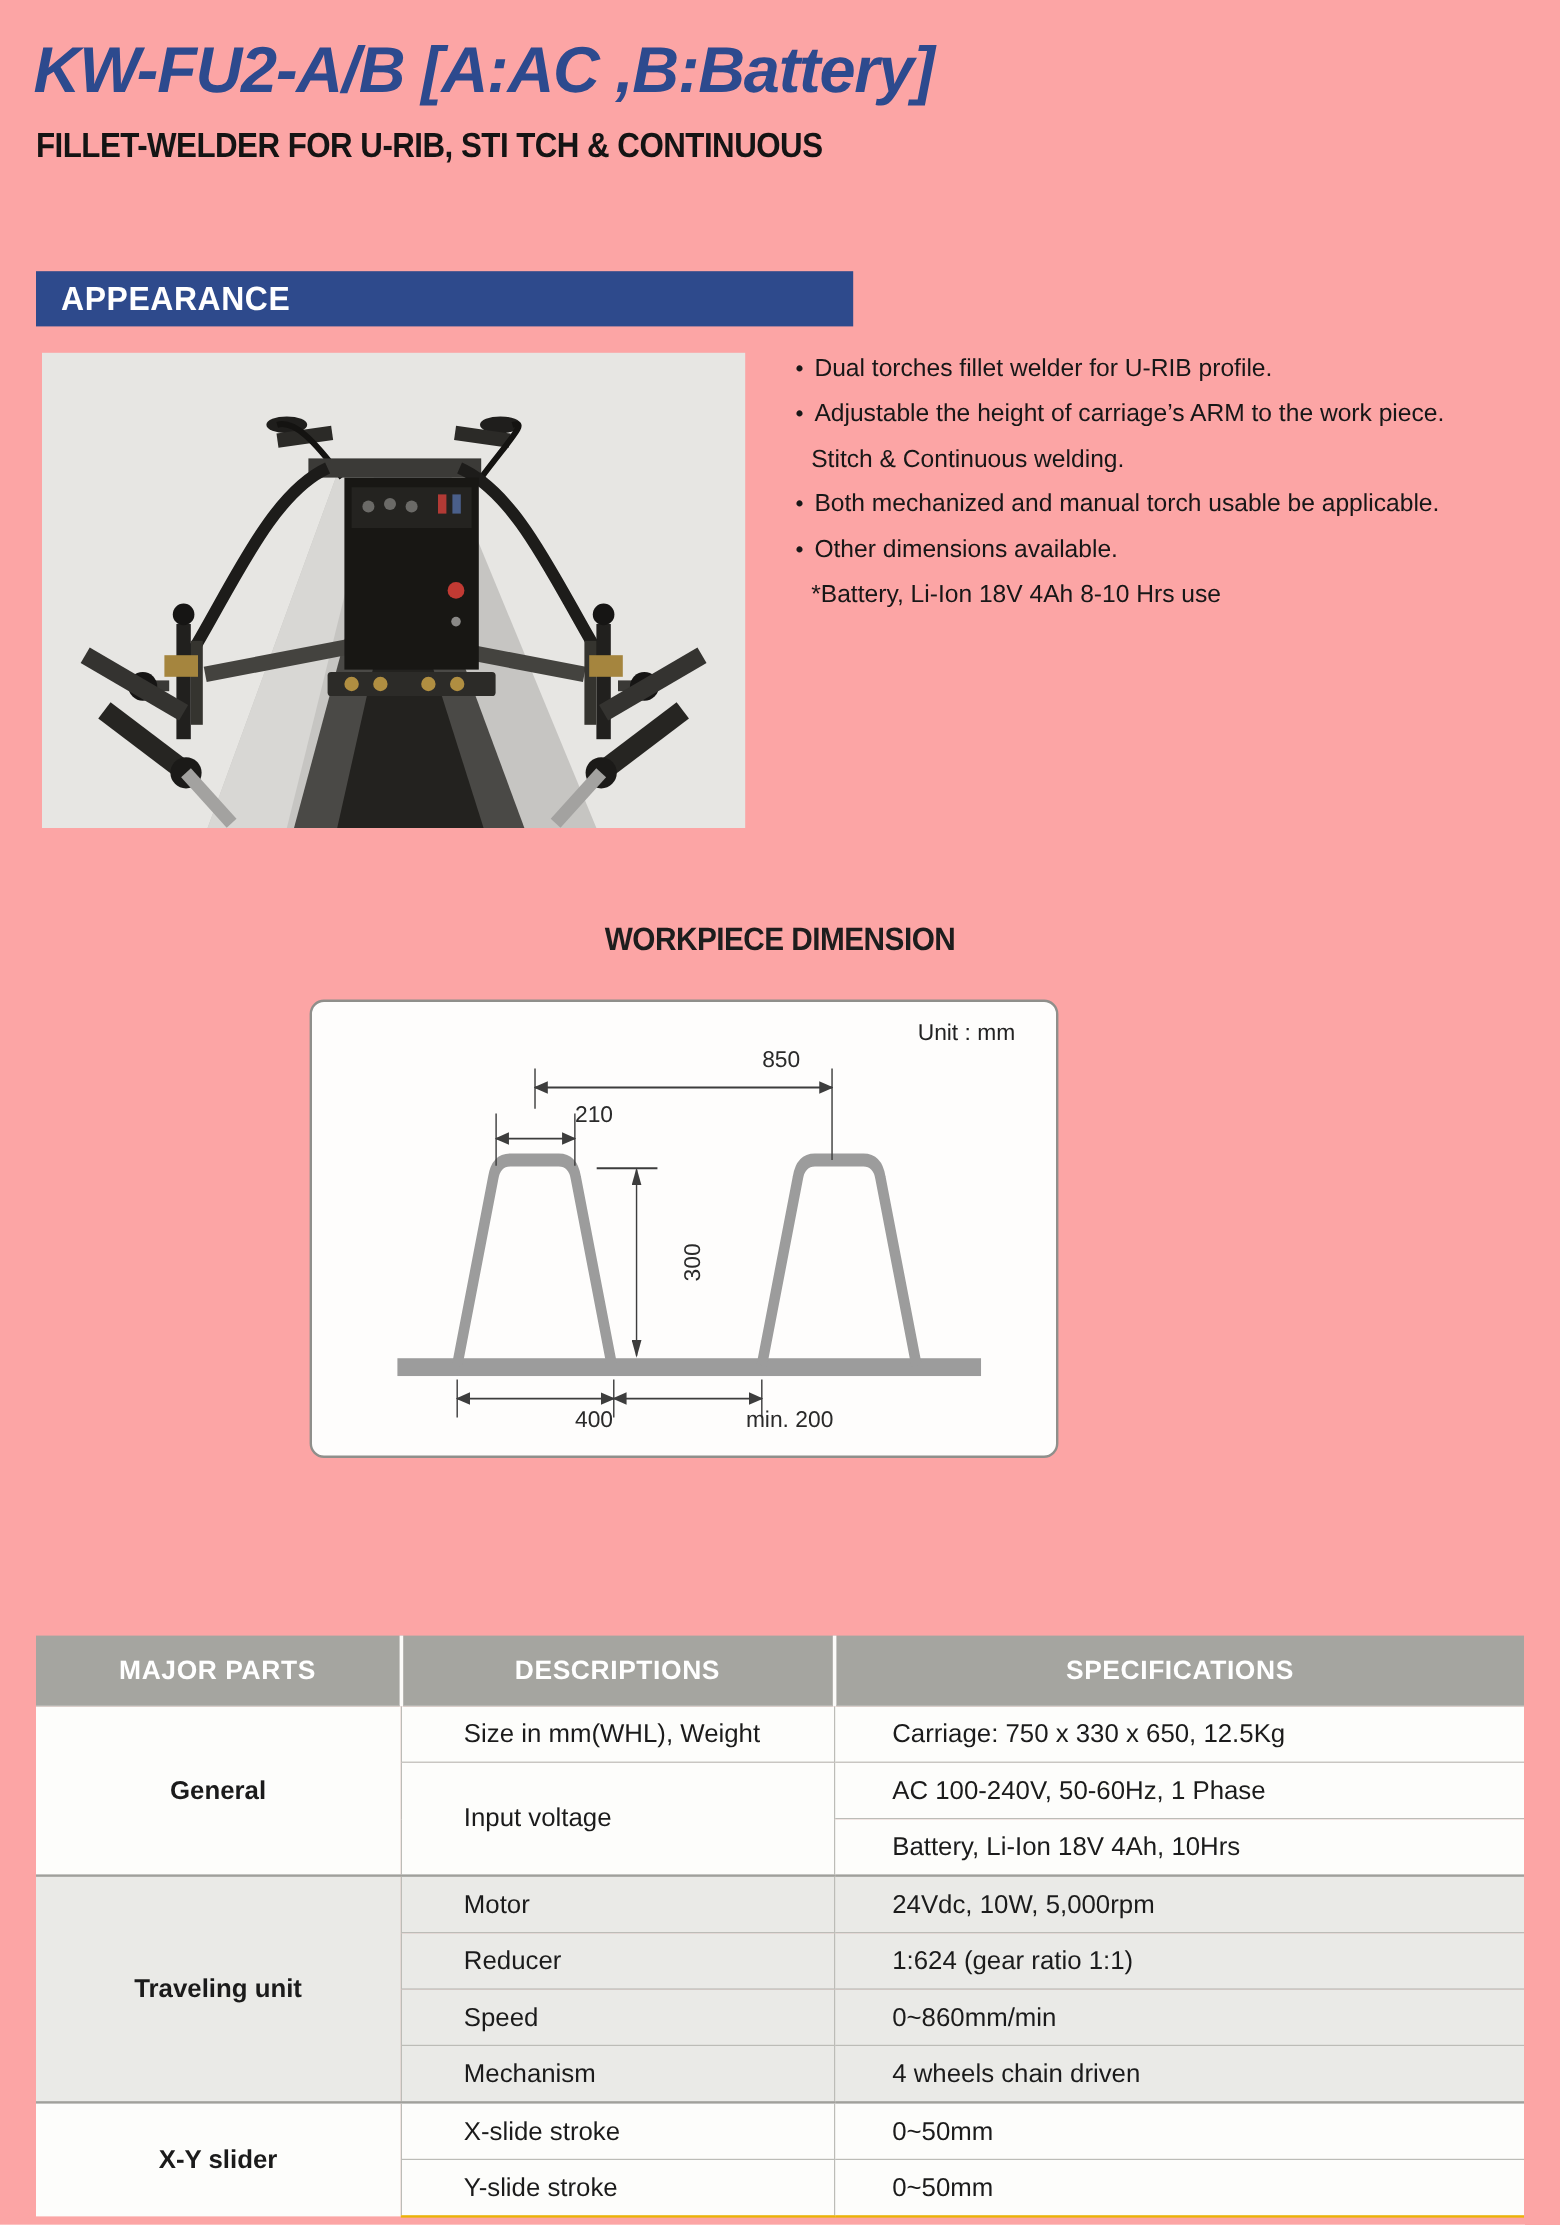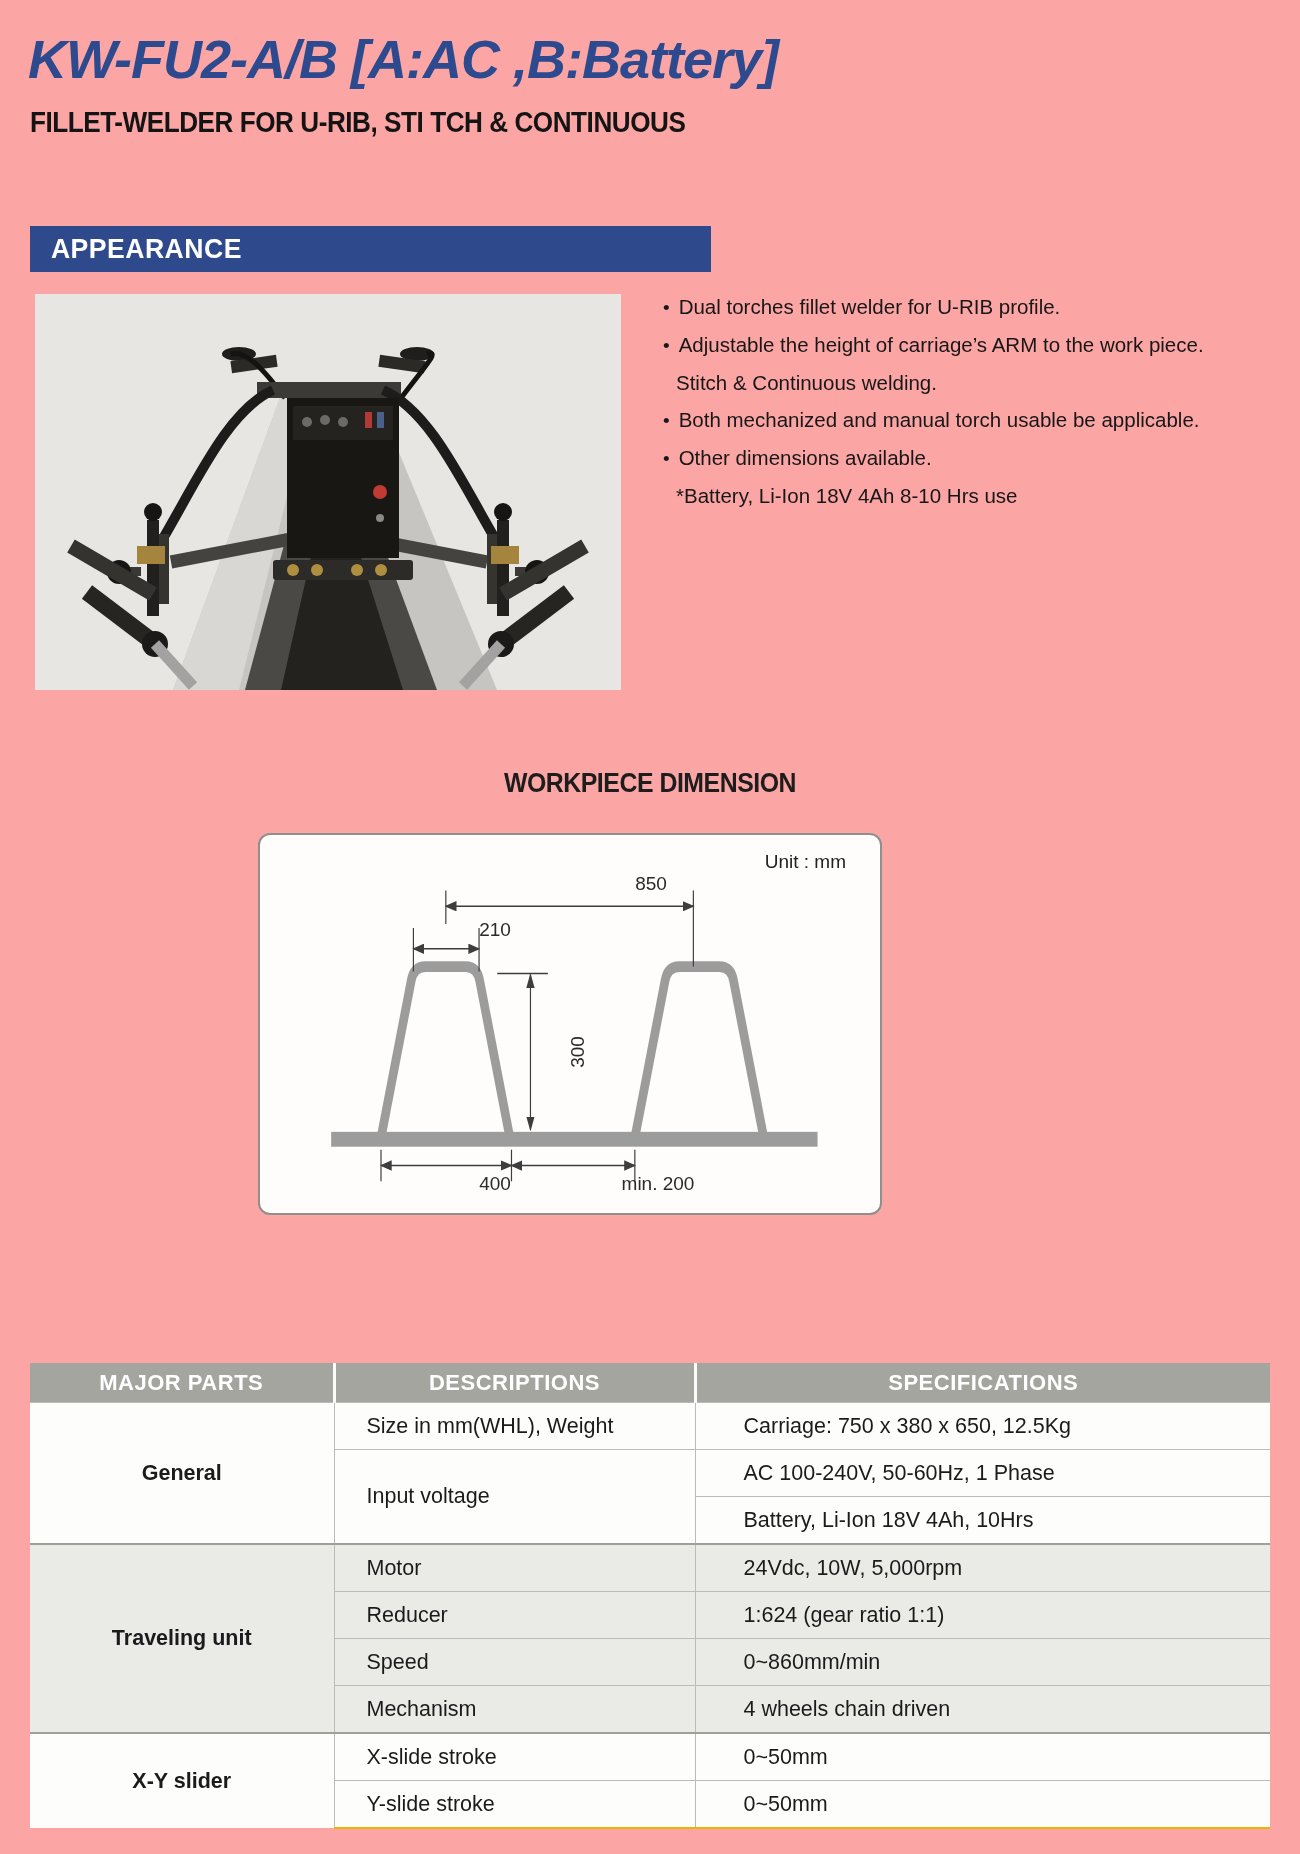--- a/index.html
+++ b/index.html
@@ -72,31 +72,31 @@
   .dim-300{left:286px; top:206px; width:64px; transform:rotate(-90deg);}
   .dim-400{left:185px; top:338px; width:100px;}
   .dim-min200{left:328px; top:338px; width:140px;}
   .unit-label{position:absolute; right:34px; top:16px; font-size:19px; color:#232323;}
   
   table.spec{
     position:absolute; left:30px; top:1363px; width:1240px;
     border-collapse:collapse; table-layout:fixed;
   }
   table.spec th{
-    height:39px; background:var(--table-header-gray,#a5a5a0);
+    height:58px; background:var(--table-header-gray,#a5a5a0);
     color:#fff; font-size:22px; font-weight:bold; letter-spacing:.5px;
     text-align:center; padding:0;
   }
   table.spec th + th{border-left:3px solid #fcfbf9;}
   table.spec td{
     height:46px; font-size:21.5px; color:#1b1b1b;
     border-top:1px solid #bcbcb7; padding:0; background:#fdfdfb;
   }
   table.spec td.part{font-weight:bold; text-align:center;}
-  table.spec td.desc{padding-left:32px; border-left:1px solid #bcbcb7;}
+  table.spec td.desc{padding-left:52px; border-left:1px solid #bcbcb7;}
   table.spec td.val{padding-left:48px; border-left:1px solid #bcbcb7;}
   table.spec tr.sec-start td{border-top:2px solid #a0a09b;}
   table.spec tr.last td{border-bottom:2px solid #eab308;}
   table.spec td.shade{background:#eaeae7;}
 </style>
 </head>
 <body>
 
 <div class="page">
 
@@ -228,21 +228,21 @@
       <tr>
         <th>MAJOR PARTS</th>
         <th>DESCRIPTIONS</th>
         <th>SPECIFICATIONS</th>
       </tr>
     </thead>
     <tbody>
       <tr>
         <td class="part" rowspan="3">General</td>
         <td class="desc">Size in mm(WHL), Weight</td>
-        <td class="val">Carriage: 750 x 380 x 650, 12.5Kg</td>
+        <td class="val">Carriage: 750 x 330 x 650, 12.5Kg</td>
       </tr>
       <tr>
         <td class="desc" rowspan="2">Input voltage</td>
         <td class="val">AC 100-240V, 50-60Hz, 1 Phase</td>
       </tr>
       <tr>
         <td class="val">Battery, Li-Ion 18V 4Ah, 10Hrs</td>
       </tr>
       <tr class="sec-start">
         <td class="part shade" rowspan="4">Traveling unit</td>

